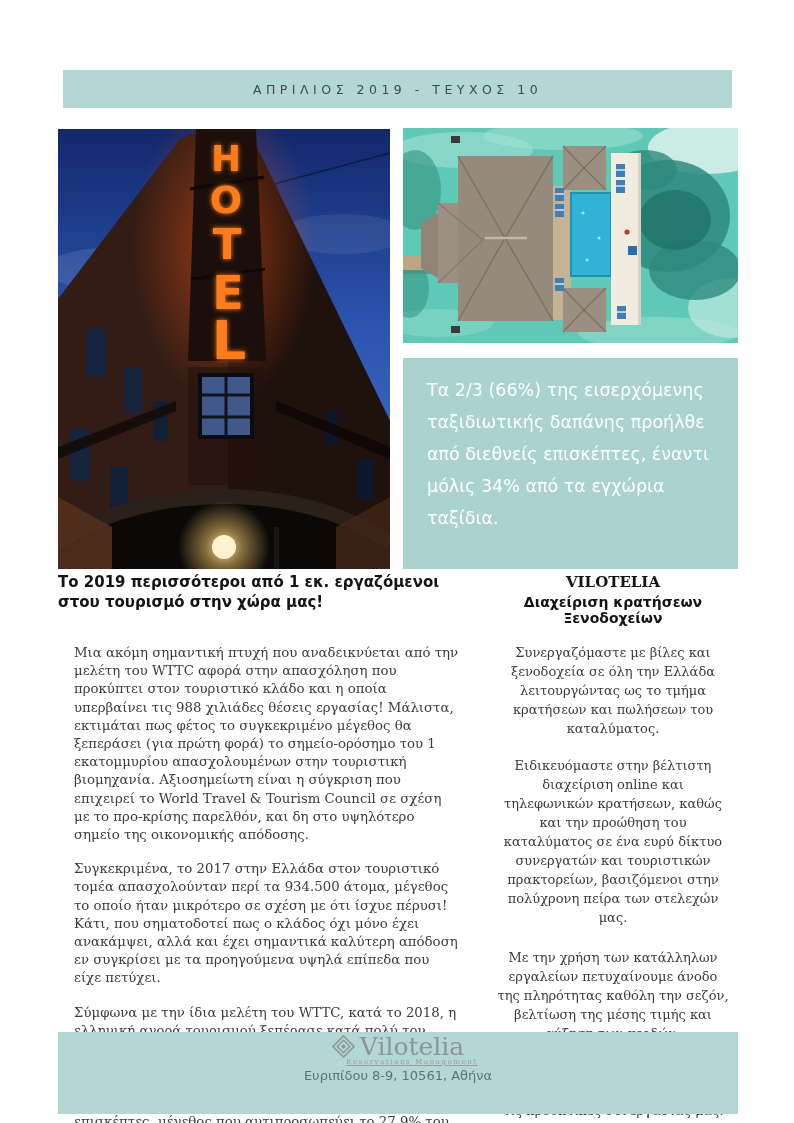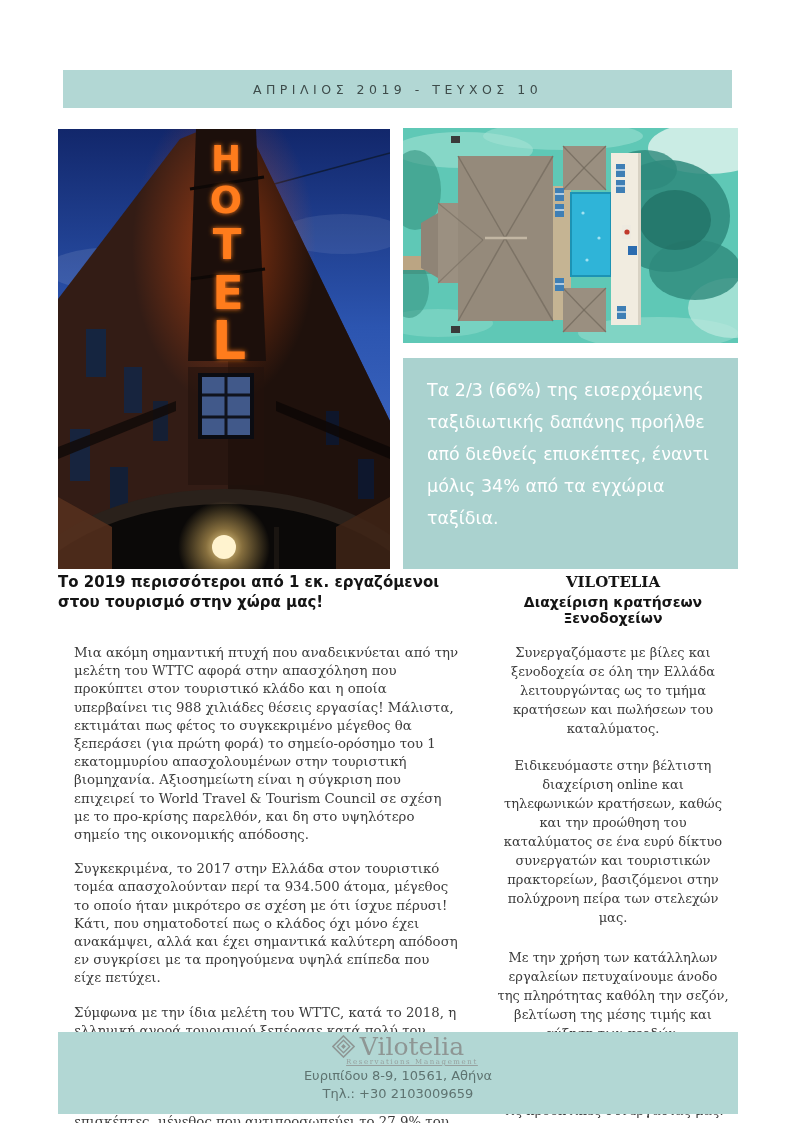--- a/index.html
+++ b/index.html
@@ -264,16 +264,15 @@
     <div class="logo-row">
       <svg width="23" height="23" viewBox="0 0 24 24">
         <path d="M12 1 L23 12 L12 23 L1 12 Z" fill="none" stroke="#8e9694" stroke-width="1.6"></path>
         <path d="M12 5.5 L18.5 12 L12 18.5 L5.5 12 Z" fill="none" stroke="#8e9694" stroke-width="1.4"></path>
         <path d="M12 9.5 L14.5 12 L12 14.5 L9.5 12 Z" fill="#8e9694"></path>
       </svg>
       <span class="logo-name">Vilotelia</span>
     </div>
     <div class="logo-tagline">Reservations Management</div>
     <div class="footer-line">Ευριπίδου 8-9, 10561, Αθήνα</div>
-    <div class="footer-line">Τηλ.: +30 2103009659</div>
   </div>
 
 </div>
 
 </body></html>

